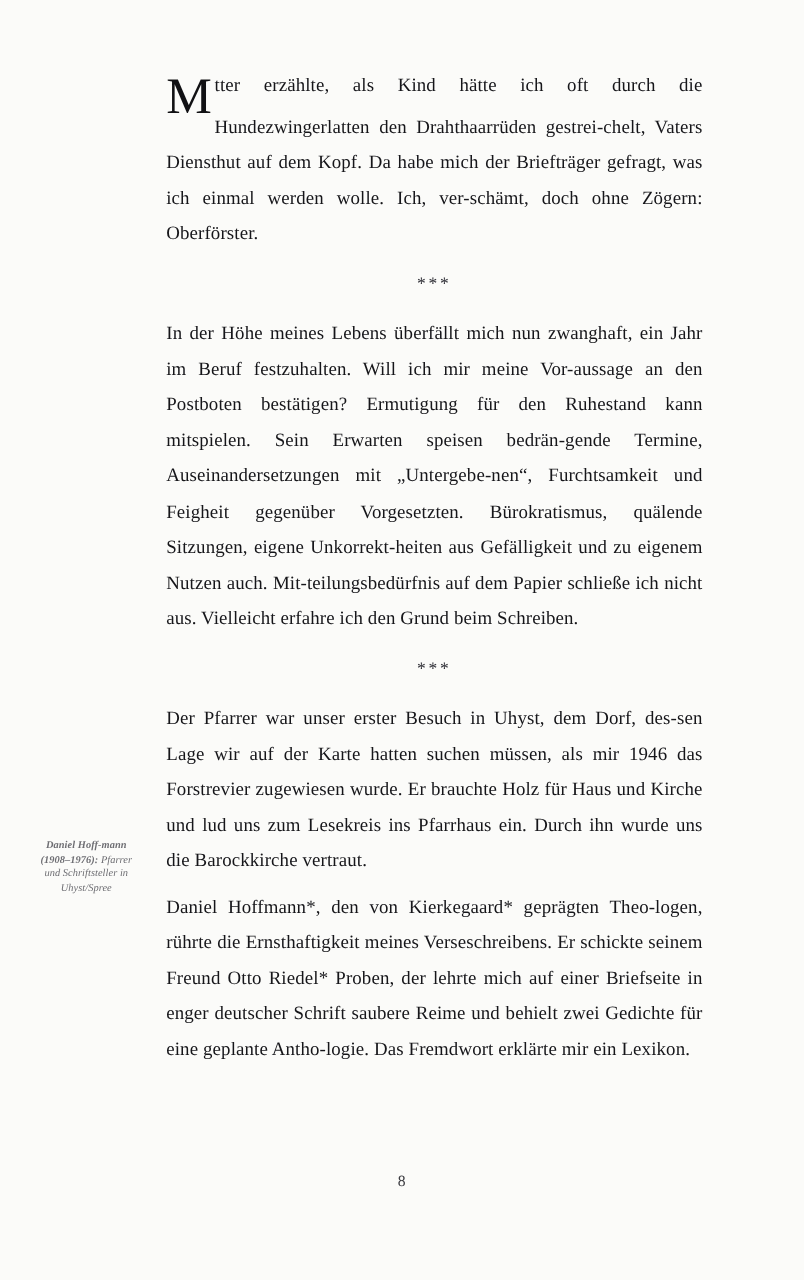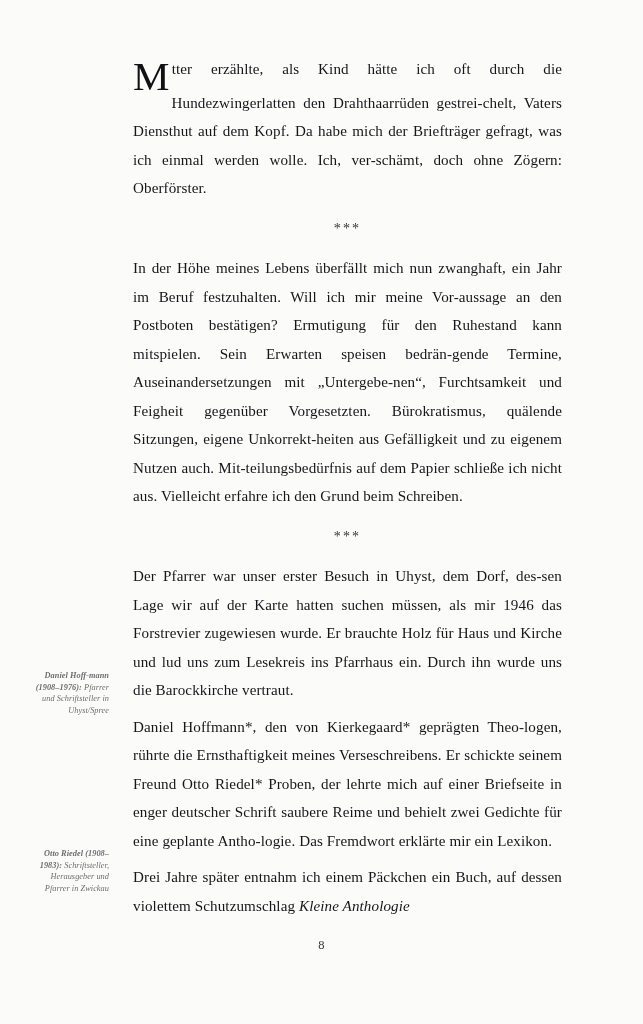--- a/index.html
+++ b/index.html
@@ -76,21 +76,21 @@
 
   
   .marginalia {
     position: absolute;
     left: 29px;
     width: 80px;
     font-style: italic;
     font-size: 8.3px;
     line-height: 11.6px;
     color: #6e6e73;
-    text-align: right;
+    text-align: center;
     letter-spacing: 0.05px;
   }
   .marginalia b {
     font-weight: bold;
     font-style: italic;
   }
 
   .note-1 { top: 670px; }
   .note-2 { top: 758px; }
   .note-3 { top: 848px; }
@@ -121,24 +121,22 @@
     <div class="sep">***</div>
 
     <p class="para">In der Höhe meines Lebens überfällt mich nun zwanghaft, ein Jahr im Beruf festzuhalten. Will ich mir meine Vor-aussage an den Postboten bestätigen? Ermutigung für den Ruhestand kann mitspielen. Sein Erwarten speisen bedrän-gende Termine, Auseinandersetzungen mit „Untergebe-nen“, Furchtsamkeit und Feigheit gegenüber Vorgesetzten. Bürokratismus, quälende Sitzungen, eigene Unkorrekt-heiten aus Gefälligkeit und zu eigenem Nutzen auch. Mit-teilungsbedürfnis auf dem Papier schließe ich nicht aus. Vielleicht erfahre ich den Grund beim Schreiben.</p>
 
     <div class="sep">***</div>
 
     <p class="para">Der Pfarrer war unser erster Besuch in Uhyst, dem Dorf, des-sen Lage wir auf der Karte hatten suchen müssen, als mir 1946 das Forstrevier zugewiesen wurde. Er brauchte Holz für Haus und Kirche und lud uns zum Lesekreis ins Pfarrhaus ein. Durch ihn wurde uns die Barockkirche vertraut.</p>
 
     <p class="para">Daniel Hoffmann*, den von Kierkegaard* geprägten Theo-logen, rührte die Ernsthaftigkeit meines Verseschreibens. Er schickte seinem Freund Otto Riedel* Proben, der lehrte mich auf einer Briefseite in enger deutscher Schrift saubere Reime und behielt zwei Gedichte für eine geplante Antho-logie. Das Fremdwort erklärte mir ein Lexikon.</p>
 
-    <p class="para tight"><span>Drei Jahre später entnahm ich einem Päckchen ein Buch, auf dessen violettem Schutzumschlag </span><span class="ital">Kleine Anthologie</span></p>
 
   </div>
 
   <div class="marginalia note-1"><b>Daniel Hoff-mann (1908–1976):</b><span> Pfarrer und Schriftsteller in Uhyst/Spree</span></div>
 
 
-  <div class="marginalia note-3"><b>Otto Riedel (1908–1983):</b><span> Schriftsteller, Herausgeber und Pfarrer in Zwickau</span></div>
 
   <div class="folio">8</div>
 
 </div>
 
 </body></html>

